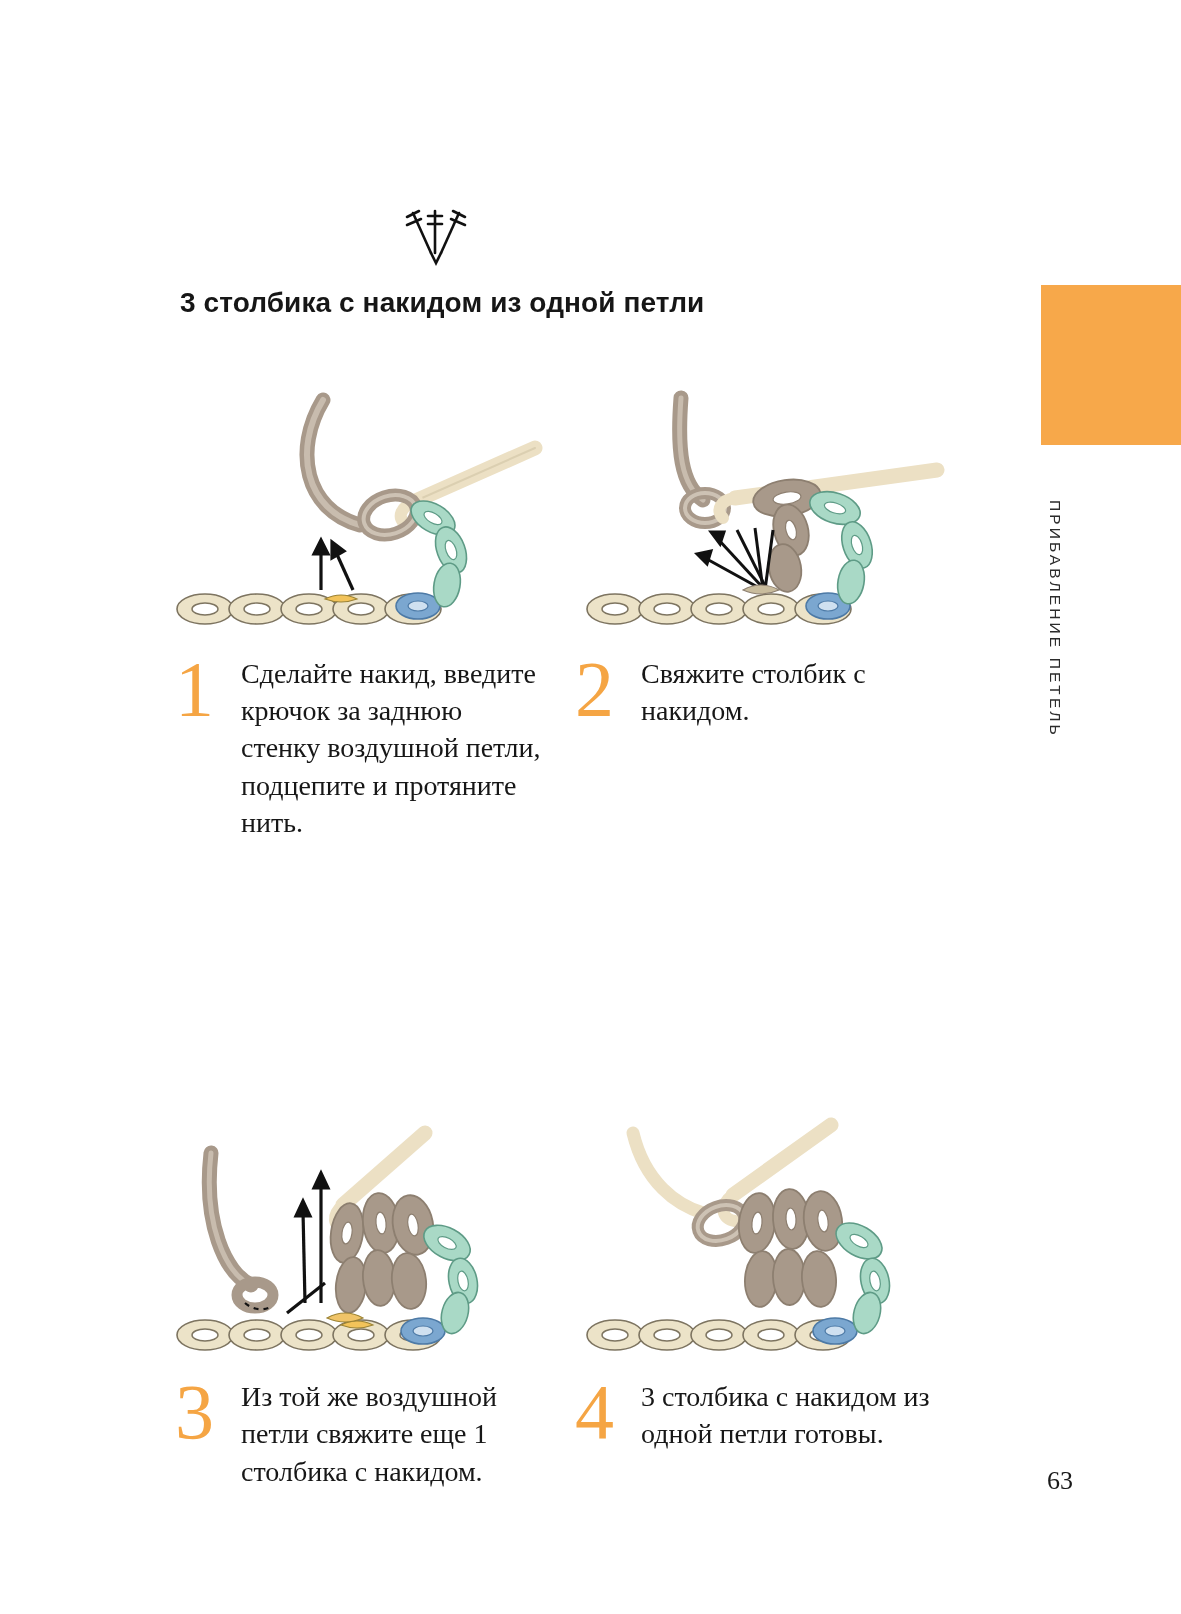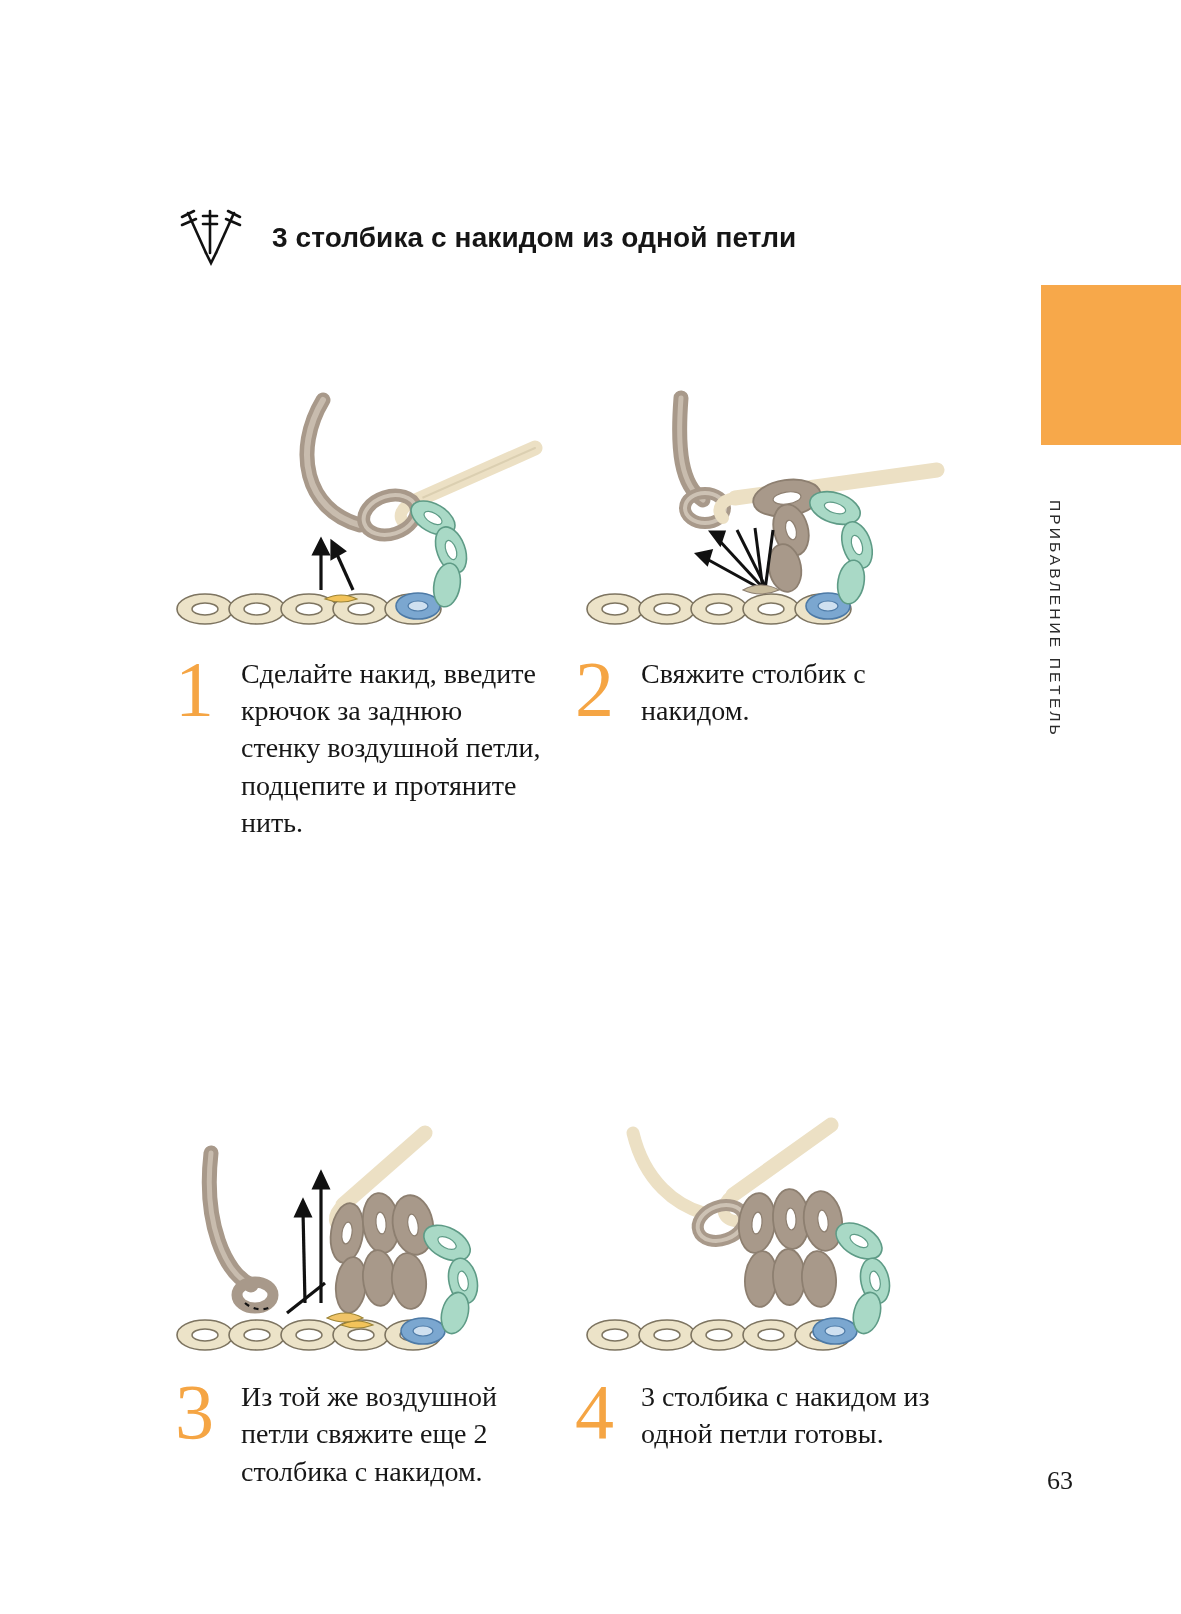--- a/index.html
+++ b/index.html
@@ -53,20 +53,21 @@
   }
 
   
   .heading-row {
     position: absolute;
     left: 180px;
     top: 207px;
     display: flex;
     align-items: center;
     gap: 18px;
+    flex-direction: column;
   }
   .heading-symbol {
     width: 74px;
     height: 62px;
     flex: 0 0 auto;
   }
   .heading-title {
     font-family: "Liberation Sans", sans-serif;
     font-weight: bold;
     font-size: 28px;
@@ -352,21 +353,21 @@
             <path d="M146 60 l -7 15 l 14 0 z"></path>
             <path d="M130 190 L128 98" fill="none"></path>
             <path d="M128 88 l -7 15 l 14 0 z"></path>
             <path d="M112 200 L150 170" fill="none"></path>
           </g>
           <path d="M152 205 q18 -10 36 0 q-18 8 -36 0 z" fill="#f0c468" stroke="#9c8334" stroke-width="1.2"></path>
         </svg>
       </div>
       <div class="caption">
         <span class="step-num">3</span>
-        <span class="caption-text">Из той же воздушной петли свяжите еще 2 столбика с накидом.</span>
+        <span class="caption-text">Из той же воздушной петли свяжите еще 1 столбика с накидом.</span>
       </div>
     </div>
 
     <div class="step right">
       <div class="figure">
         <svg viewBox="0 0 400 265" width="400" height="265">
 
           <g fill="#ece3c8" stroke="#7d7460" stroke-width="1.6">
             <ellipse cx="30" cy="222" rx="28" ry="15"></ellipse>
             <ellipse cx="82" cy="222" rx="28" ry="15"></ellipse>

